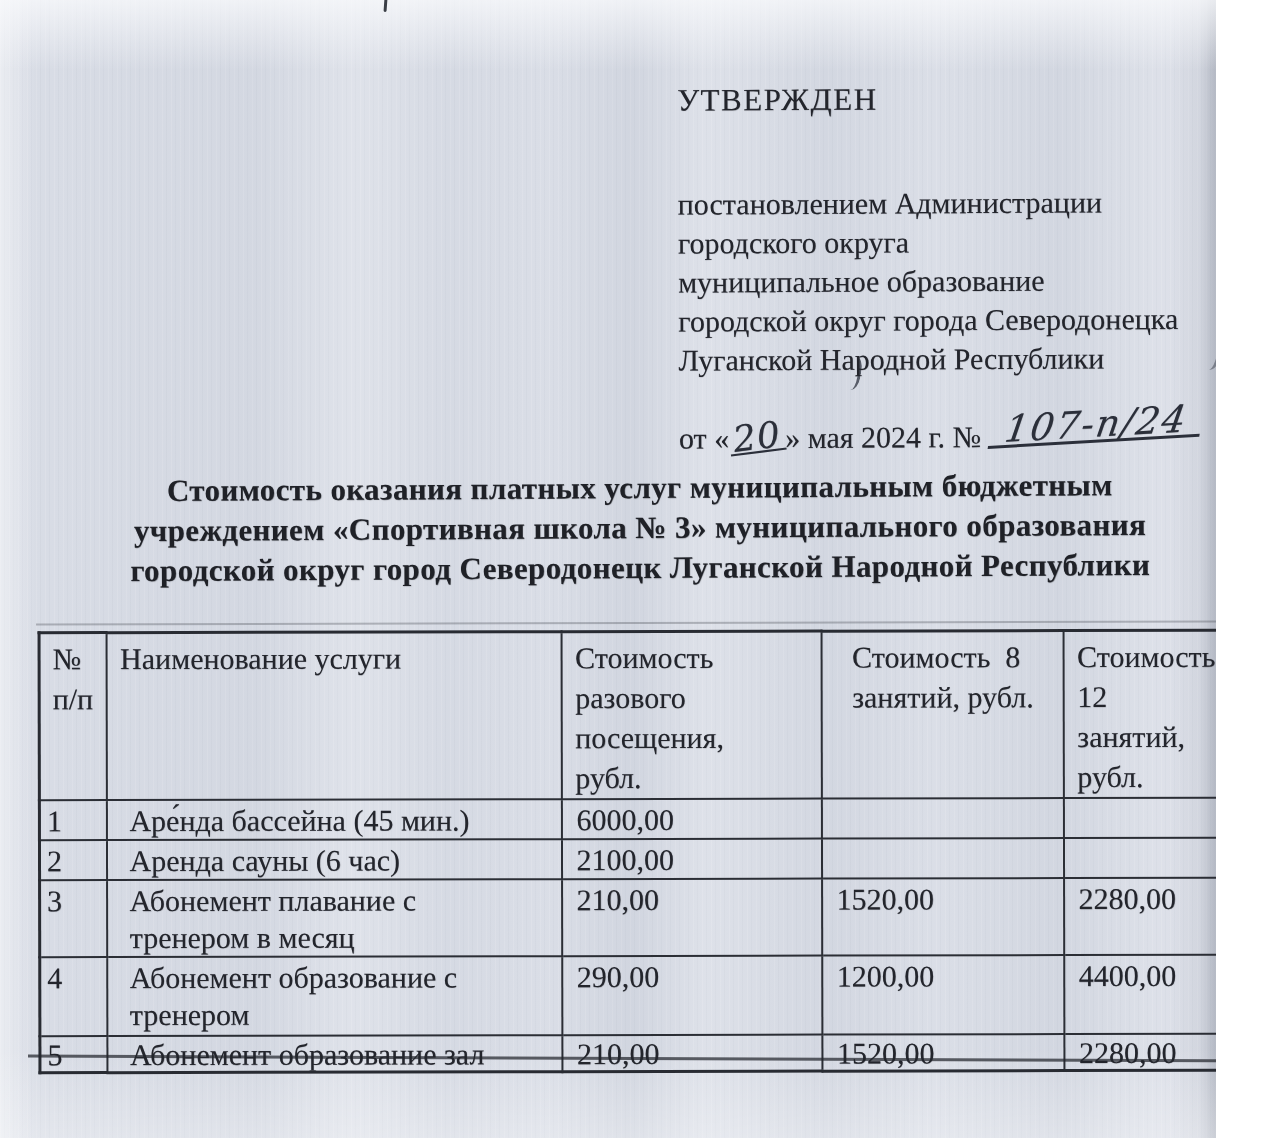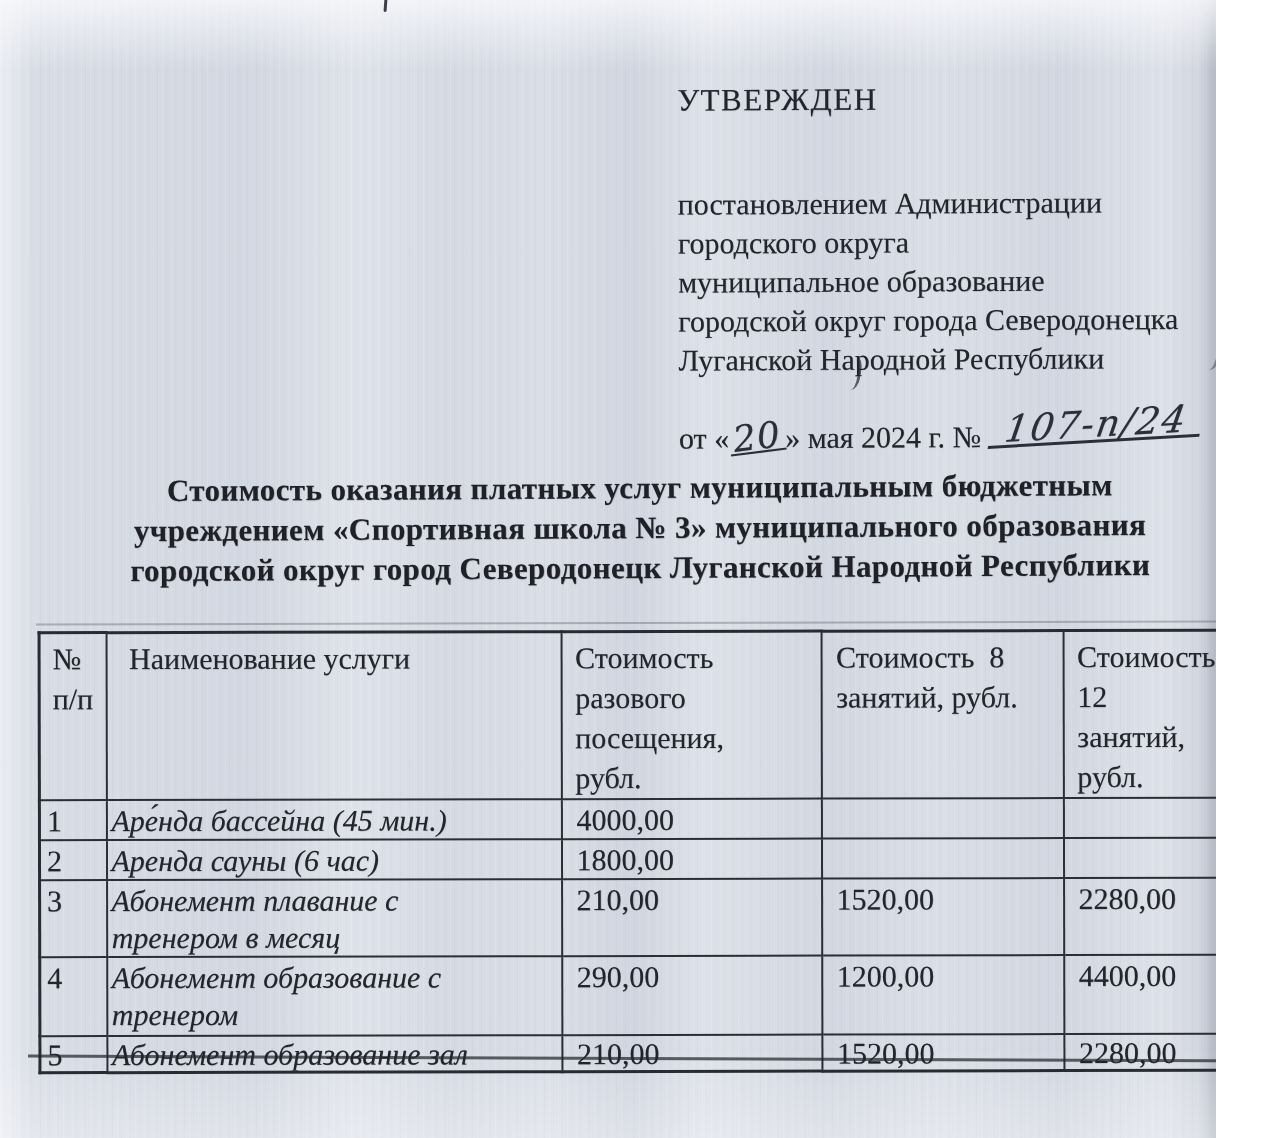--- a/index.html
+++ b/index.html
@@ -70,25 +70,25 @@
   table.price col.c5{width:184px;}
   table.price th, table.price td{
     border:2px solid #2b2e35; vertical-align:top; font-weight:normal;
     text-align:left; overflow:hidden;
   }
   table.price{ border:3px solid #282b32; }
   tr.hdr{ height:157px; }
   tr.r1{ height:38px; } tr.r2{ height:38px; } tr.r3{ height:75px; }
   tr.r4{ height:79px; } tr.r5{ height:35px; }
   th{ white-space:pre-wrap; line-height:40px; padding:5px 8px 0 12px; }
-  th.h2{ padding-left:22px; } th.h3{ padding-left:13px; }
-  th.h4{ padding-left:14px; } th.h5{ padding-left:13px; }
+  th.h2{ padding-left:13px; } th.h3{ padding-left:13px; }
+  th.h4{ padding-left:30px; } th.h5{ padding-left:13px; }
   td{ line-height:37px; padding:1px 6px 0 14px; white-space:pre-wrap; }
   td.num{ text-align:center; padding:1px 16px 0 6px; }
-  td.name{ padding-left:4px;font-style:italic; }
+  td.name{ padding-left:22px; }
   tr.r5 td{ line-height:33px; }
 
   
   .ghost-top{ position:absolute; left:36px; top:622px; width:1210px; height:2px;
     background:rgba(43,46,53,0.28); transform:rotate(-0.15deg); }
   .ghost-bottom{ position:absolute; left:28px; top:1057px; width:1248px; height:3px;
     background:rgba(35,38,45,0.72); transform:rotate(0.22deg); }
   .mark-top-tick{ position:absolute; left:384px; top:-2px; width:3px; height:14px;
     background:#3a3e46; transform:rotate(4deg); border-radius:2px; }
   .mark-comma{ position:absolute; left:846px; top:356px; width:12px; height:34px;
@@ -144,28 +144,28 @@
           <th class="h4">Стоимость  8
 занятий, рубл.</th>
           <th class="h5">Стоимость
 12
 занятий,
 рубл.</th>
         </tr>
         <tr class="r1">
           <td class="num">1</td>
           <td class="name">Аре́нда бассейна (45 мин.)</td>
-          <td>4000,00</td>
+          <td>6000,00</td>
           <td></td>
           <td></td>
         </tr>
         <tr class="r2">
           <td class="num">2</td>
           <td class="name">Аренда сауны (6 час)</td>
-          <td>1800,00</td>
+          <td>2100,00</td>
           <td></td>
           <td></td>
         </tr>
         <tr class="r3">
           <td class="num">3</td>
           <td class="name">Абонемент плавание с
 тренером в месяц</td>
           <td>210,00</td>
           <td>1520,00</td>
           <td>2280,00</td>

